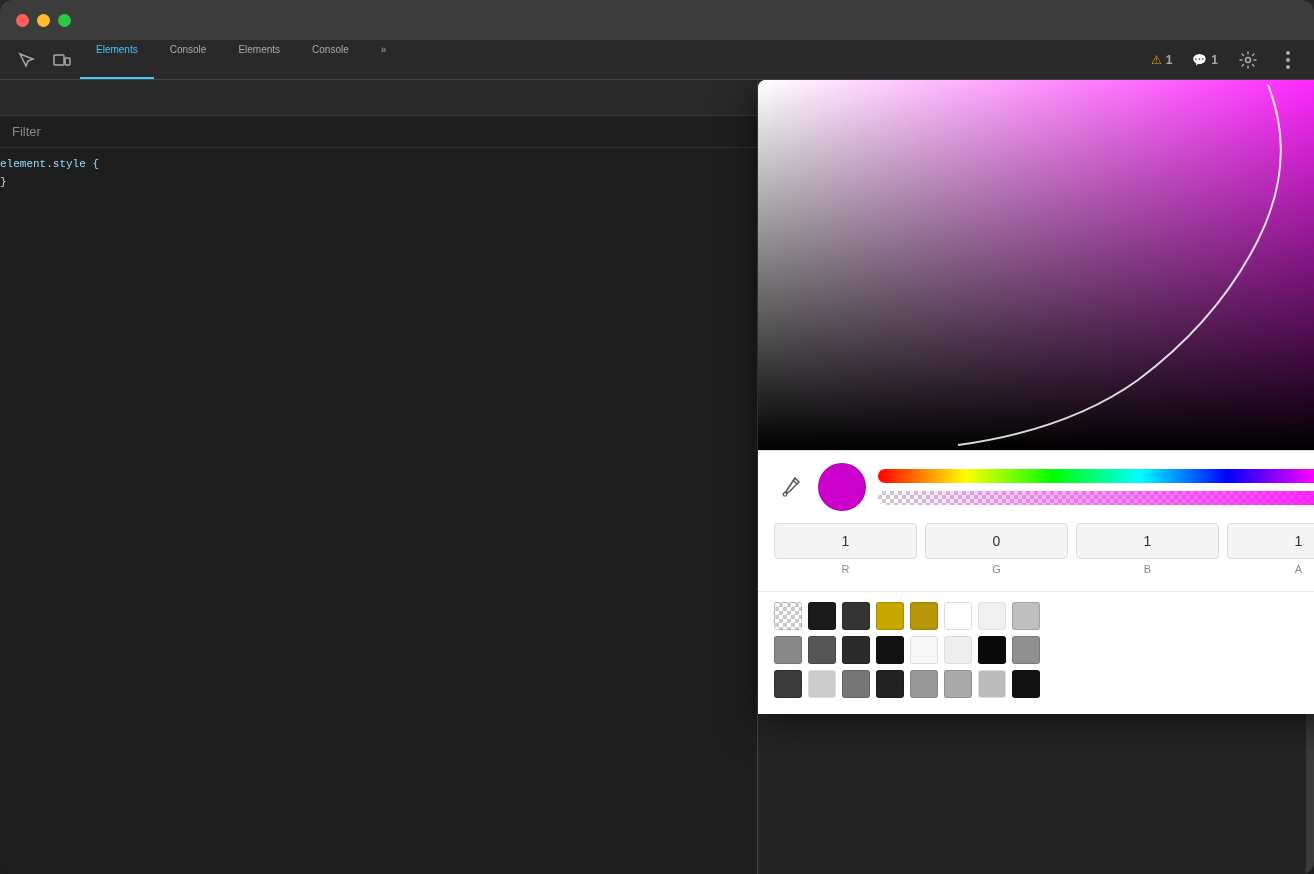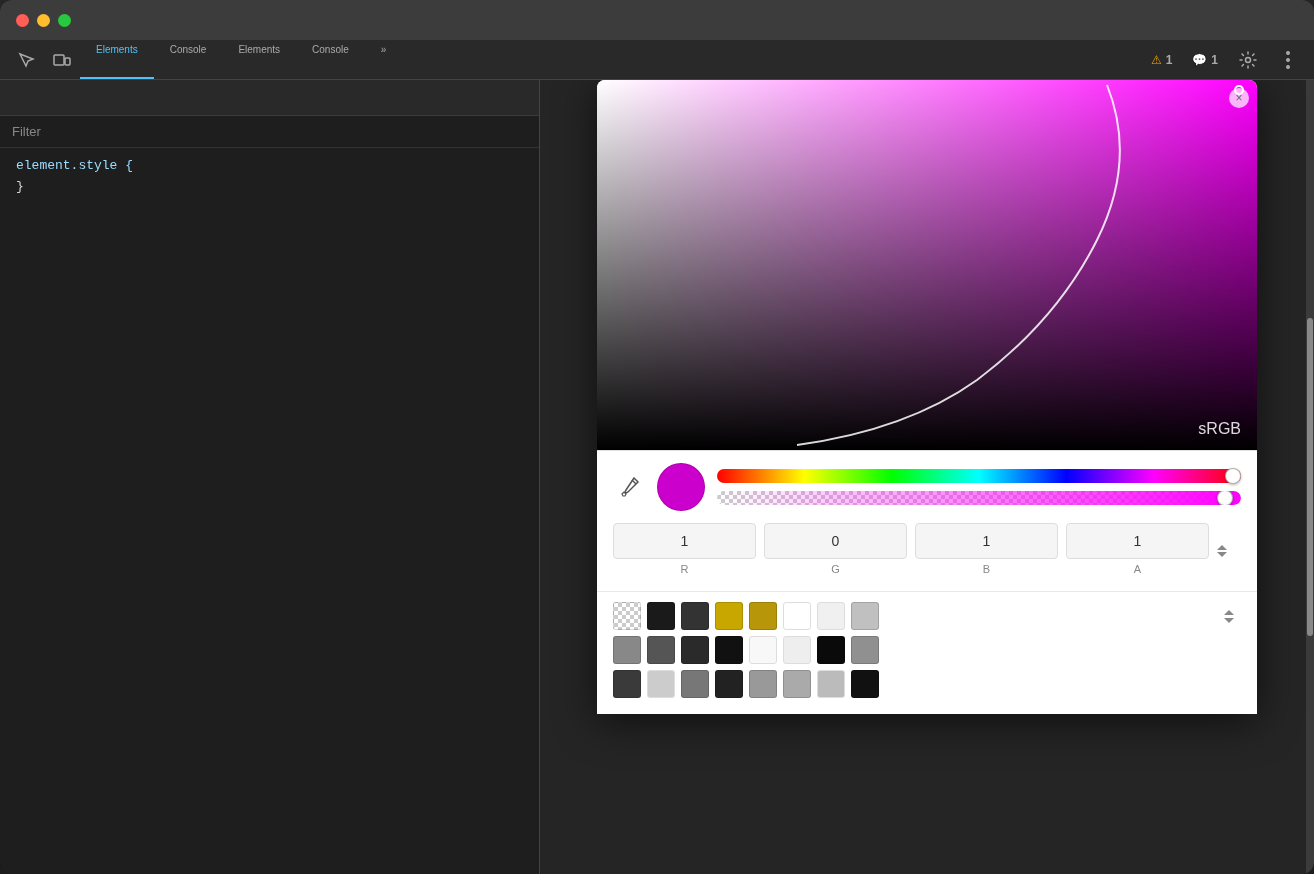--- a/index.html
+++ b/index.html
@@ -108,21 +108,21 @@
 
     
     .main-content {
       display: flex;
       flex: 1;
       overflow: hidden;
     }
 
     
     .elements-panel {
-      width: 540px;
+      width: 758px;
       background: #1e1e1e;
       border-right: 1px solid #444;
       display: flex;
       flex-direction: column;
       flex-shrink: 0;
     }
     .elements-toolbar {
       height: 36px;
       background: #292929;
       border-bottom: 1px solid #3a3a3a;
@@ -137,23 +137,23 @@
       display: flex;
       align-items: center;
       padding: 0 12px;
     }
     .filter-text {
       color: #888;
       font-size: 13px;
     }
     .elements-content {
       flex: 1;
-      padding: 8px 16px;
+      padding: 8px 0;
       font-family: 'Courier New', monospace;
-      font-size: 13px;
+      font-size: 11px;
       line-height: 1.6;
       color: #d4d4d4;
     }
     .css-selector { color: #9cdcfe; }
     .css-brace { color: #d4d4d4; }
     .css-property { color: #f08080; }
     .css-colon { color: #d4d4d4; }
     .css-value { color: #ce9178; }
     .css-arrow {
       display: inline-block;

